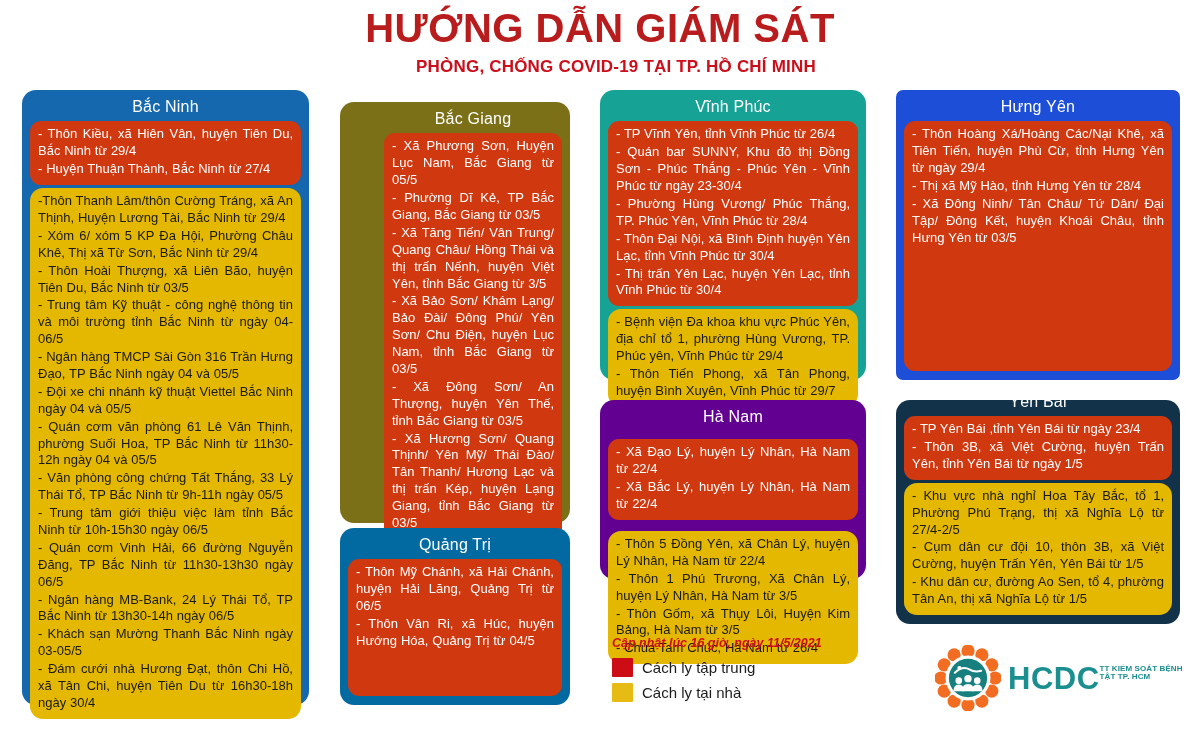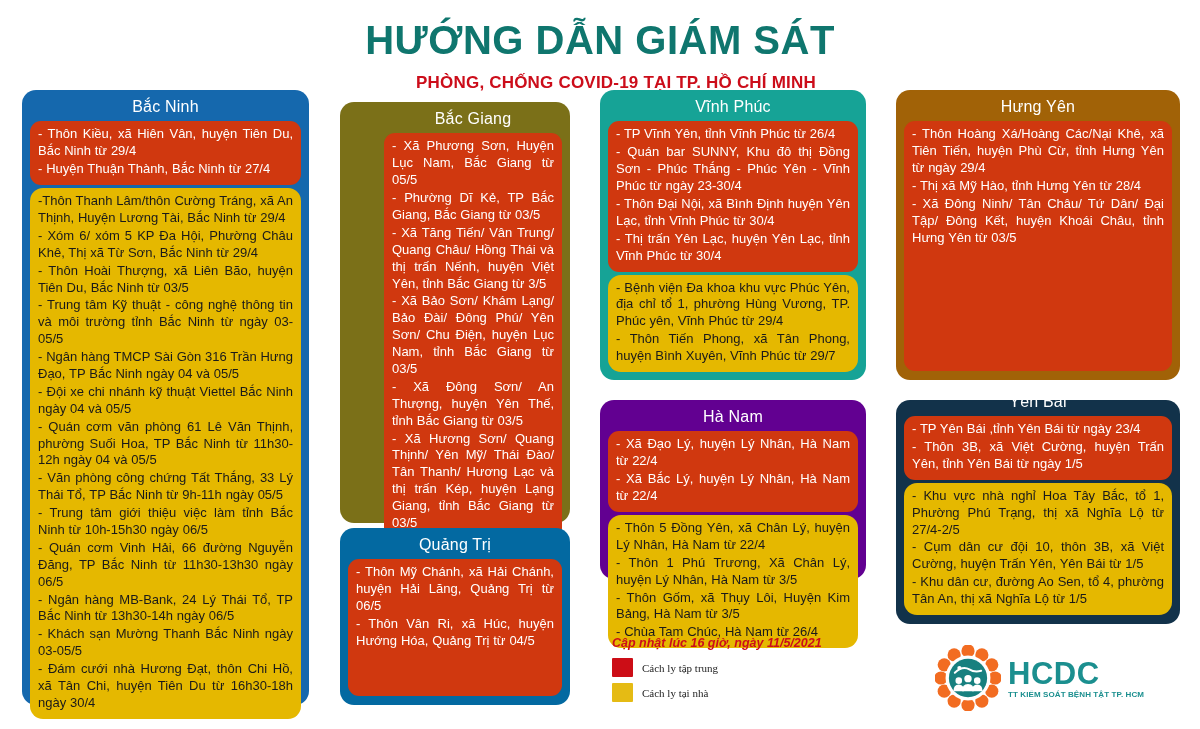--- a/index.html
+++ b/index.html
@@ -9,22 +9,22 @@
     background:#ffffff;
     font-family:"Liberation Sans", sans-serif;
     overflow:hidden;
     position:relative;
   }
   .page{position:relative;width:1200px;height:729px;}
 
   
   .header{position:absolute;left:0;top:6px;width:1200px;text-align:center;}
   .title{
-    font-size:40px;font-weight:bold;color:#0f766e;
-    letter-spacing:.5px;line-height:1.1;margin:12px;
+    font-size:40px;font-weight:bold;color:#b91c1c;
+    letter-spacing:.5px;line-height:1.1;margin:0;
     text-transform:uppercase;
   }
   .subtitle{
     font-size:17px;font-weight:bold;color:#cc0d1a;
     margin:8px 0 0 0;line-height:1.1;
     text-transform:uppercase;letter-spacing:.2px;padding-left:32px;
   }
 
   
   .card{
@@ -56,40 +56,40 @@
     word-spacing:.2px;
   }
   .block li:last-child{margin-bottom:0;}
   .grow{flex:1 1 auto;}
 
   
   #card-bacninh  {left:22px;  top:90px;  width:287px; height:615px; background:#1568ad;}
   #card-bacgiang {left:340px; top:102px;  width:230px; height:421px; background:#7b7018;padding-left:44px;}
   #card-quangtri {left:340px; top:528px; width:230px; height:177px; background:#0369a1;}
   #card-vinhphuc {left:600px; top:90px;  width:266px; height:290px; background:#16a396;}
-  #card-hanam    {left:600px; top:400px; width:266px; height:179px; background:#620091;}
-  #card-hungyen  {left:896px; top:90px;  width:284px; height:290px; background:#a16207;}
+  #card-hanam    {left:600px; top:400px; width:266px; height:179px; background:#620091;gap:8px;}
+  #card-hungyen  {left:896px; top:90px;  width:284px; height:290px; background:#1d4ed8;border-radius:7px;}
   #card-yenbai   {left:896px; top:400px; width:284px; height:224px; background:#12324a;justify-content:flex-end;}
 
   
   .footer{position:absolute;left:612px;top:636px;width:320px;}
   .updated{
     font-size:12.5px;font-style:italic;font-weight:bold;
     color:#cc0d1a;margin:0 0 8px 0;
   }
   .legend-row{display:flex;align-items:center;margin-bottom:6px;}
   .swatch{width:21px;height:19px;margin-right:9px;display:inline-block;border-radius:1px;}
   .swatch.red{background:#cc0d16;}
   .swatch.yellow{background:#e5bb14;}
-  .legend-label{font-size:11px;color:#1c1c1c;font-family:Liberation Serif, serif;}
+  .legend-label{font-size:15px;color:#1c1c1c;}
 
   
   .logo{position:absolute;left:935px;top:645px;display:flex;align-items:center;}
   .logo-mark{width:66px;height:66px;position:relative;flex:0 0 auto;}
-  .logo-text{margin-left:7px;display:flex;flex-direction:column;justify-content:center;}
+  .logo-text{margin-left:7px;display:flex;flex-direction:row;justify-content:center;}
   .logo-hcdc{
     font-size:31px;font-weight:bold;color:#1b8f8f;
     letter-spacing:.5px;line-height:1;
   }
   .logo-sub{
     font-size:8px;font-weight:bold;color:#1b8f8f;
     letter-spacing:.1px;margin-top:2px;line-height:1;
   }
 </style>
 </head>
@@ -108,21 +108,21 @@
       <ul>
           <li>- Thôn Kiều, xã Hiên Vân, huyện Tiên Du, Bắc Ninh từ 29/4</li>
           <li>- Huyện Thuận Thành, Bắc Ninh từ 27/4</li>
         </ul>
     </div>
     <div class="block yellow grow">
       <ul>
           <li>-Thôn Thanh Lâm/thôn Cường Tráng, xã An Thịnh, Huyện Lương Tài, Bắc Ninh từ 29/4</li>
           <li>- Xóm 6/ xóm 5 KP Đa Hội, Phường Châu Khê, Thị xã Từ Sơn, Bắc Ninh từ 29/4</li>
           <li>- Thôn Hoài Thượng, xã Liên Bão, huyện Tiên Du, Bắc Ninh từ 03/5</li>
-          <li>- Trung tâm Kỹ thuật - công nghệ thông tin và môi trường  tỉnh Bắc Ninh từ ngày 03-05/5</li>
+          <li>- Trung tâm Kỹ thuật - công nghệ thông tin và môi trường  tỉnh Bắc Ninh từ ngày 04-06/5</li>
           <li>- Ngân hàng TMCP Sài Gòn 316 Trần Hưng Đạo, TP Bắc Ninh ngày 04 và 05/5</li>
           <li>- Đội xe chi nhánh kỹ thuật Viettel Bắc Ninh ngày 04 và 05/5</li>
           <li>- Quán cơm văn phòng 61 Lê Văn Thịnh, phường Suối Hoa, TP Bắc Ninh từ 11h30-12h ngày 04 và 05/5</li>
           <li>- Văn phòng công chứng Tất Thắng, 33 Lý Thái Tổ, TP Bắc Ninh từ 9h-11h ngày 05/5</li>
           <li>- Trung tâm giới thiệu việc làm tỉnh Bắc Ninh từ 10h-15h30 ngày 06/5</li>
           <li>- Quán cơm Vinh Hải, 66 đường Nguyễn Đăng, TP Bắc Ninh từ 11h30-13h30 ngày 06/5</li>
           <li>- Ngân hàng MB-Bank, 24 Lý Thái Tổ, TP Bắc Ninh từ 13h30-14h ngày 06/5</li>
           <li>- Khách sạn Mường Thanh Bắc Ninh ngày 03-05/5</li>
           <li>- Đám cưới nhà Hương Đạt, thôn Chi Hồ, xã Tân Chi, huyện Tiên Du từ 16h30-18h ngày 30/4</li>
         </ul>
@@ -157,20 +157,21 @@
         </ul>
     </div>
   </div>
 
   <div class="card" id="card-vinhphuc">
     <div class="card-title">Vĩnh Phúc</div>
     <div class="block red">
       <ul>
           <li>- TP Vĩnh Yên, tỉnh Vĩnh Phúc từ  26/4</li>
           <li>- Quán bar SUNNY, Khu đô thị Đồng Sơn - Phúc Thắng - Phúc Yên - Vĩnh Phúc từ ngày 23-30/4</li>
+          <li>- Phường Hùng Vương/ Phúc Thắng, TP. Phúc Yên, Vĩnh Phúc từ 28/4</li>
           <li>- Thôn Đại Nội, xã Bình Định huyện Yên Lạc, tỉnh Vĩnh Phúc từ 30/4</li>
           <li>- Thị trấn Yên Lạc, huyện Yên Lạc, tỉnh Vĩnh Phúc từ 30/4</li>
         </ul>
     </div>
     <div class="block yellow grow">
       <ul>
           <li>- Bệnh viện Đa khoa khu vực Phúc Yên, địa chỉ tổ 1, phường Hùng Vương, TP. Phúc yên, Vĩnh Phúc từ 29/4</li>
           <li>- Thôn Tiến Phong, xã Tân Phong, huyện Bình Xuyên, Vĩnh Phúc từ 29/7</li>
         </ul>
     </div>

